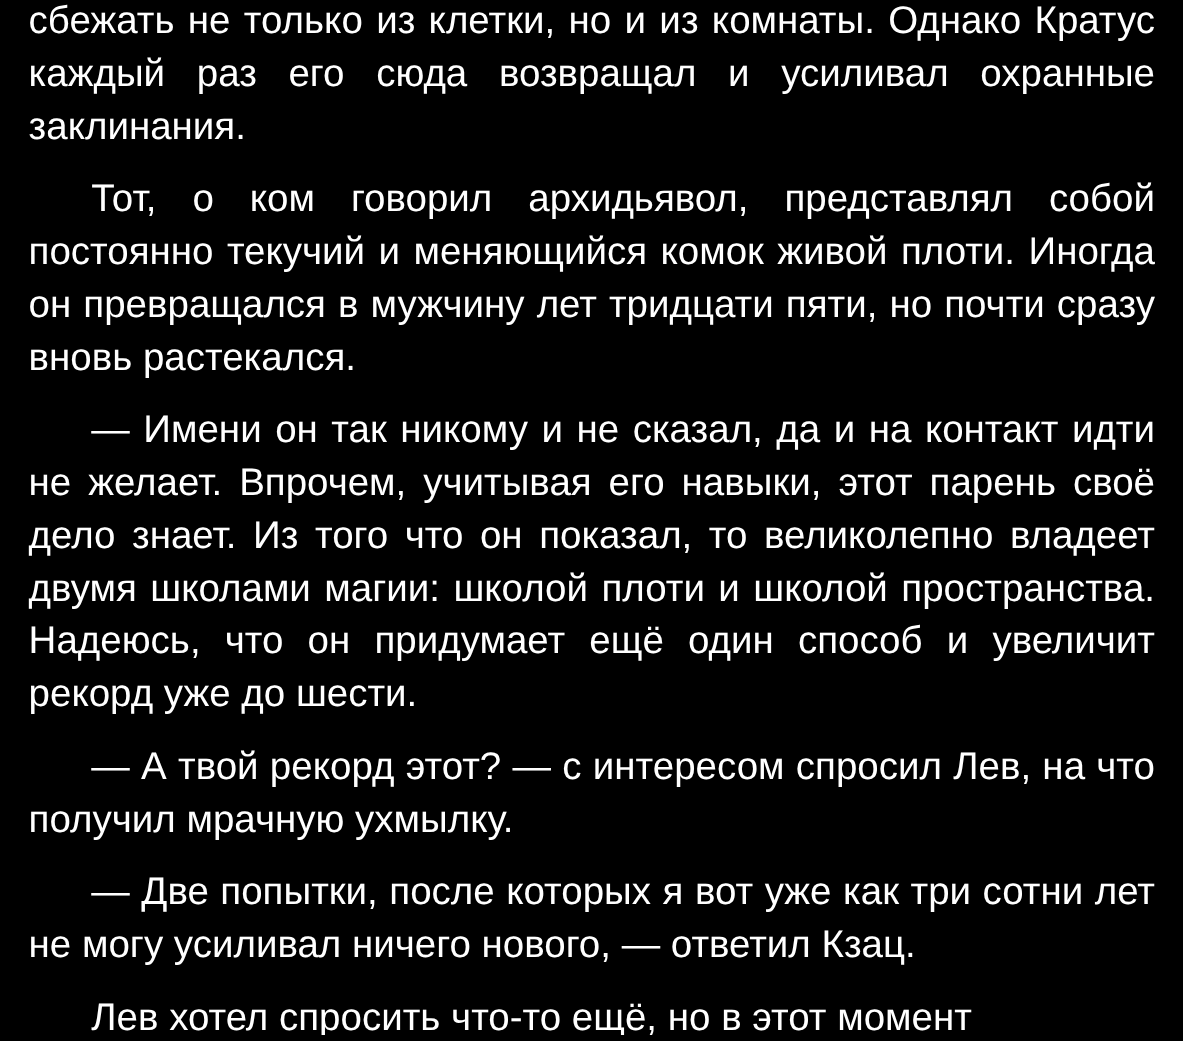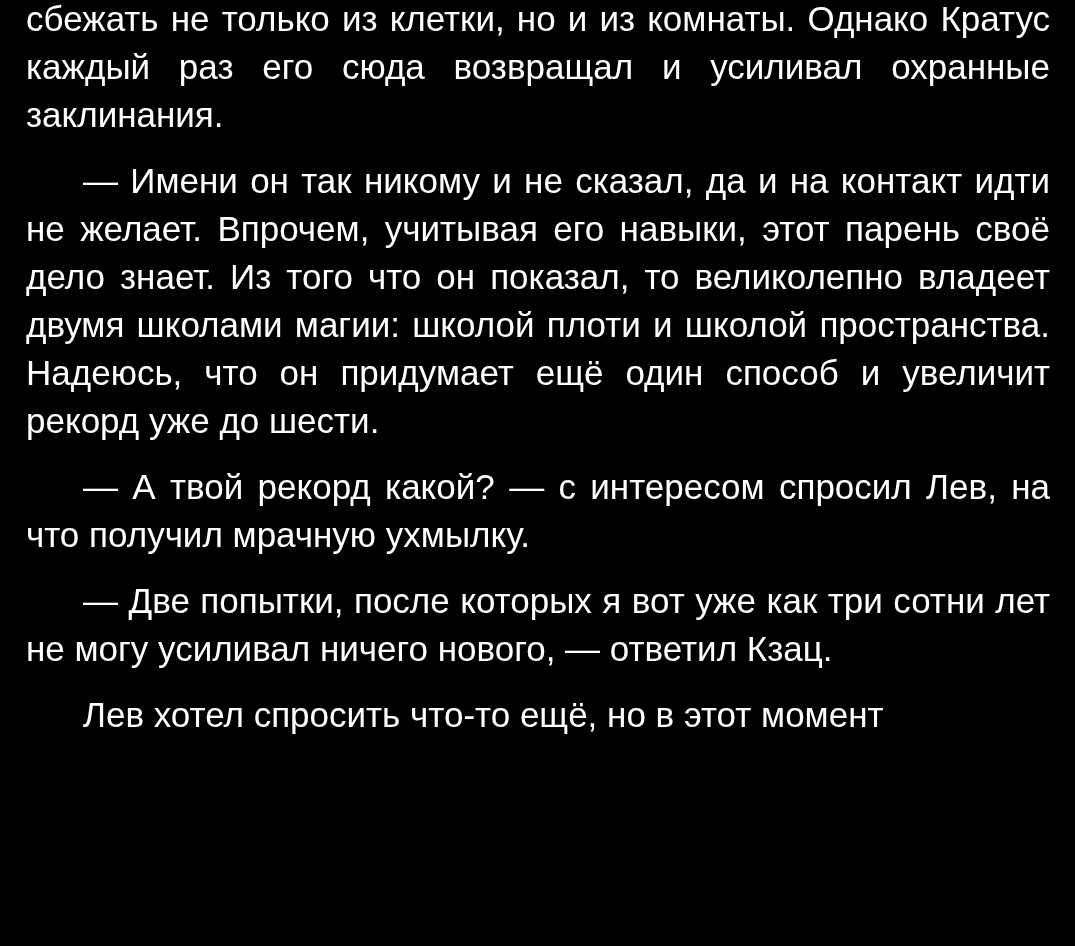--- a/index.html
+++ b/index.html
@@ -33,17 +33,18 @@
   }
   .book-page p.no-indent {
     text-indent: 0;
   }
 </style>
 </head>
 <body>
 
 <div class="book-page">
   <p class="no-indent">сбежать не только из клетки, но и из комнаты. Однако Кратус каждый раз его сюда возвращал и усиливал охранные заклинания.</p>
+  <p>Тот, о ком говорил архидьявол, представлял собой постоянно текучий и меняющийся комок живой плоти. Иногда он превращался в мужчину лет тридцати пяти, но почти сразу вновь растекался.</p>
   <p>— Имени он так никому и не сказал, да и на контакт идти не желает. Впрочем, учитывая его навыки, этот парень своё дело знает. Из того что он показал, то великолепно владеет двумя школами магии: школой плоти и школой пространства. Надеюсь, что он придумает ещё один способ и увеличит рекорд уже до шести.</p>
-  <p>— А твой рекорд какой? — с интересом спросил Лев, на что получил мрачную ухмылку.</p>
+  <p>— А твой рекорд этот? — с интересом спросил Лев, на что получил мрачную ухмылку.</p>
   <p>— Две попытки, после которых я вот уже как три сотни лет не могу усиливал ничего нового, — ответил Кзац.</p>
   <p>Лев хотел спросить что-то ещё, но в этот момент</p>
 </div>
 
 </body></html>

